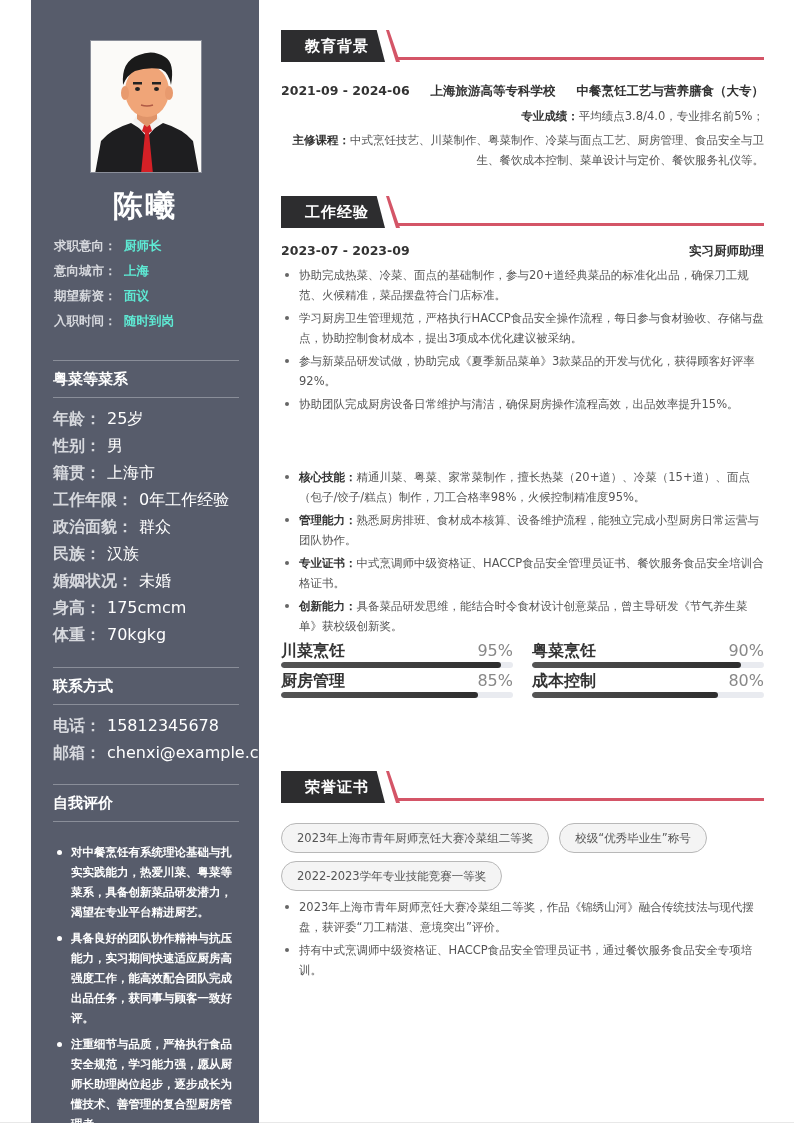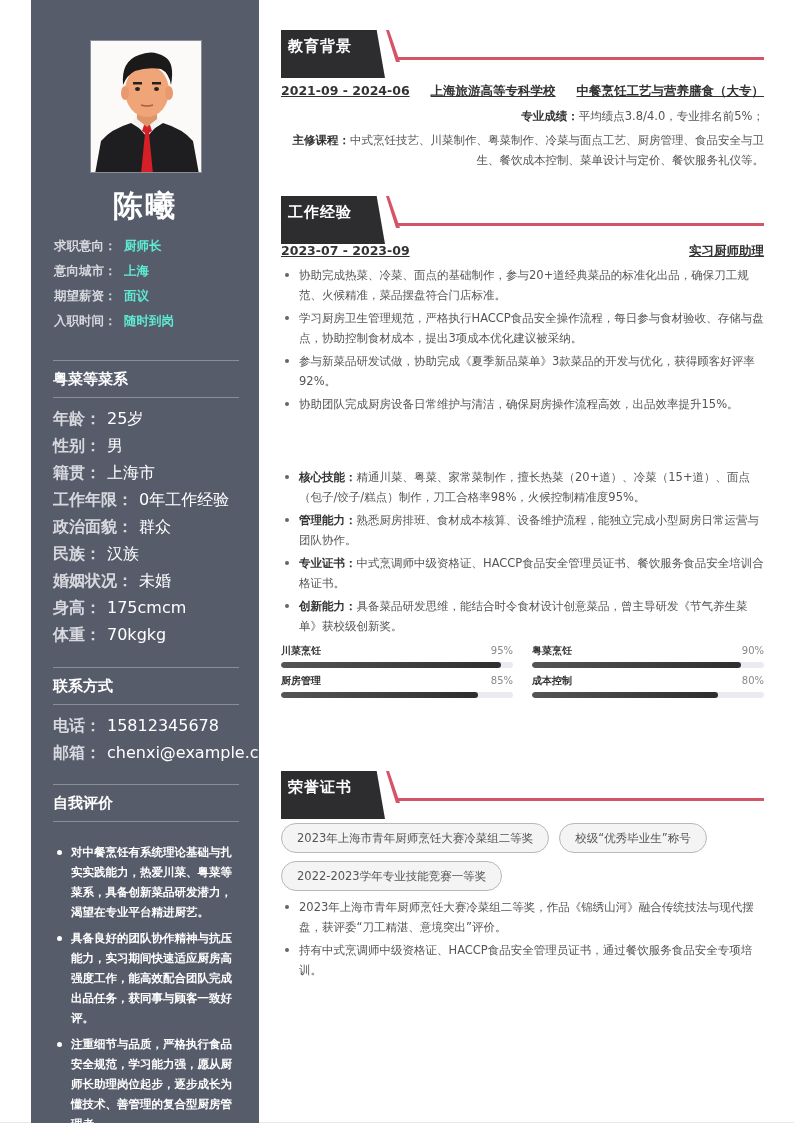--- a/index.html
+++ b/index.html
@@ -23,36 +23,36 @@
   .kv .lbl { font-weight: bold; color: #d7d9de; }
   .kv .val { color: #fff; margin-left: 6px; }
 
   .self-list { list-style: none; margin-top: 20px; padding-left: 0; }
   .self-list li { position: relative; padding-left: 18px; font-size: 11.5px; line-height: 20px; font-weight: bold; color: #fff; margin-bottom: 6px; }
   .self-list li::before { content: ""; position: absolute; left: 4px; top: 8px; width: 5px; height: 5px; border-radius: 50%; background: #fff; }
 
   
   .main { position: absolute; left: 281px; top: 0; width: 483px; }
   .sec-head { position: relative; height: 32px; margin-bottom: 12px; }
-  .sec-head .tab { position: absolute; left: 0; top: 0; height: 48px; width: 104px; background: #2d2d2f; color: #fff; font-size: 15px; font-weight: bold; line-height: 32px; padding-left: 7px; letter-spacing: 1px; clip-path: polygon(0 0, 92% 0, 100% 100%, 0 100%); }
+  .sec-head .tab { position: absolute; left: 0; top: 0; height: 32px; width: 104px; background: #2d2d2f; color: #fff; font-size: 15px; font-weight: bold; line-height: 32px; padding-left: 24px; letter-spacing: 1px; clip-path: polygon(0 0, 92% 0, 100% 100%, 0 100%); }
   .sec-head .slash { position: absolute; left: 105px; top: 0; width: 14px; height: 32px; }
   .sec-head .line { position: absolute; left: 116px; right: 0; bottom: 2px; height: 3px; background: #d45567; }
 
-  .edu-row { display: flex; justify-content: space-between; font-size: 12.5px; font-weight: bold; color: #333; height: 22px; line-height: 22px; text-decoration: underline; }
+  .edu-row { display: flex; justify-content: space-between; font-size: 12.5px; font-weight: bold; color: #333; height: 22px; line-height: 22px; }
   .para { font-size: 11.5px; line-height: 20px; color: #555; }
   .para b { color: #333; }
   .mt4 { margin-top: 4px; text-align: right; }
 
   .bullets { list-style: none; }
   .bullets li { position: relative; padding-left: 18px; font-size: 11.5px; line-height: 20px; color: #555; margin-top: 3px; }
   .bullets li::before { content: ""; position: absolute; left: 4px; top: 8px; width: 4px; height: 4px; border-radius: 50%; background: #666; }
   .bullets li b { color: #333; }
 
   .skills-grid { display: grid; grid-template-columns: 232px 232px; column-gap: 19px; row-gap: 4px; margin-top: 6px; }
-  .skill .top { display: flex; justify-content: space-between; font-size: 10px; line-height: 18px; gap: 17px; }
+  .skill .top { display: flex; justify-content: space-between; font-size: 16px; line-height: 18px; gap: 17px; }
   .skill .sname { font-weight: bold; color: #333; }
   .skill .pct { color: #888; }
   .skill .bar { height: 6px; background: #e9ebf0; border-radius: 3px; margin-top: 2px; overflow: hidden; }
   .skill .fill { height: 6px; border-radius: 3px; background: linear-gradient(90deg, #555 0%, #2e2e2e 100%); }
 
   .tags { display: flex; flex-wrap: wrap; gap: 8px 10px; margin-top: 4px; }
   .tag { border: 1px solid #b8b8b8; border-radius: 15px; background: #f4f4f4; color: #555; font-size: 11.5px; height: 30px; line-height: 28px; padding: 0 15px; }
 </style>
 </head>
 <body>

